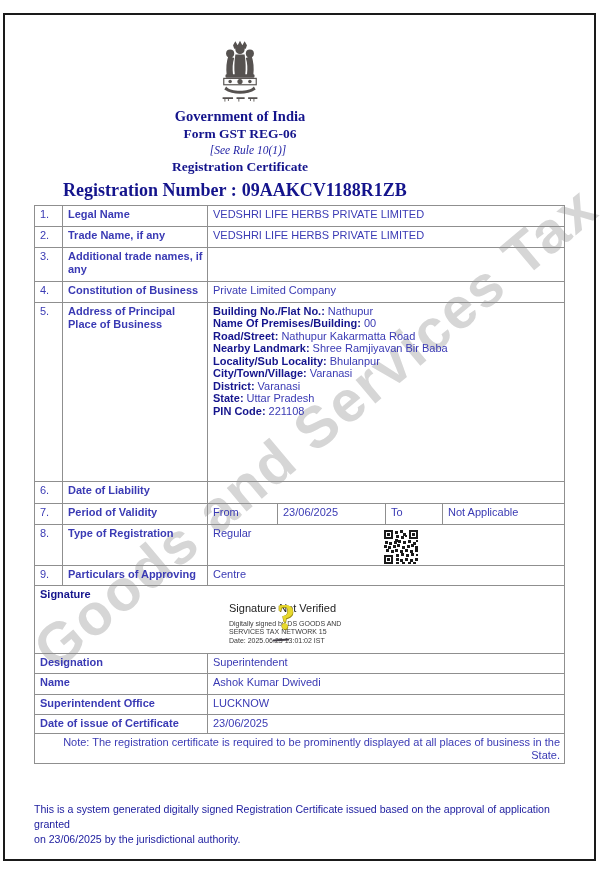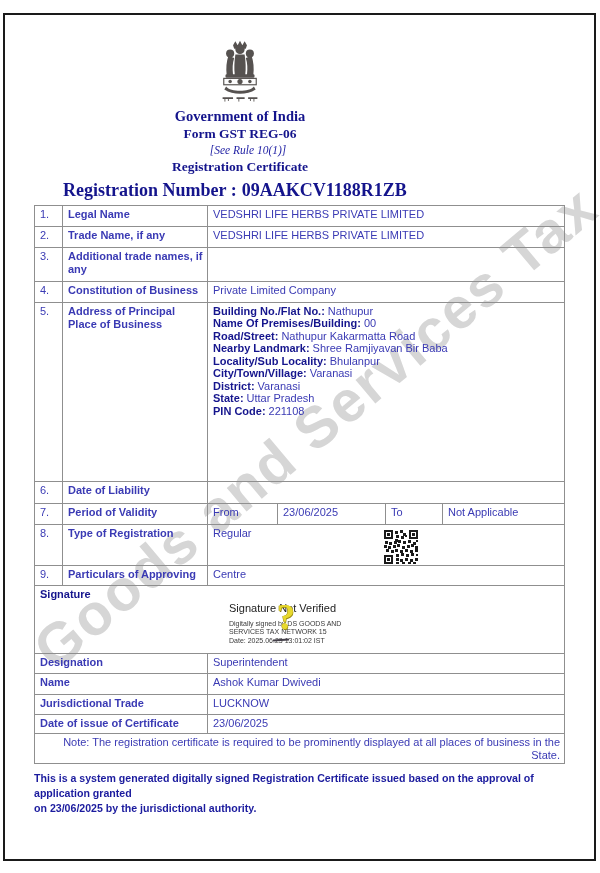--- a/index.html
+++ b/index.html
@@ -35,22 +35,22 @@
   td.sig-cell{position:relative;height:64px;}
   .sig-block{position:absolute;left:194px;top:16px;width:170px;z-index:2;}
   .sig-nv{font-size:11px;color:#222;margin-bottom:5px;}
   .sig-small{font-size:7px;color:#3a3a3a;line-height:1.2;}
   .sig-qm{position:absolute;left:48px;top:-6px;font-family:"Liberation Serif",serif;
         font-size:36px;font-weight:bold;color:#e8d92e;z-index:3;
         text-shadow:0.5px 0.5px 0 #9a8c12, -0.5px -0.5px 0 #9a8c12;}
   .sig-pen{position:absolute;left:44px;top:37px;width:16px;height:2px;background:#44404a;
         transform:rotate(-4deg);z-index:4;}
   td.note-cell{font-size:10.8px;color:#2a2aa8;padding-top:4px;height:24px;text-align:right;}
-  .footer{position:absolute;left:34px;top:771px;width:535px;z-index:2;
-        font-size:10.6px;font-weight:bold;color:#1b1b9e;line-height:1.4;}
+  .footer{position:absolute;left:34px;top:802px;width:535px;z-index:2;
+        font-size:10.6px;font-weight:normal;color:#1b1b9e;line-height:1.4;}
 </style>
 </head>
 <body>
 
 <div class="page">
   <div class="page-border"></div>
   <div class="watermark">Goods and Services Tax</div>
 
   <div class="header">
     <svg class="emblem" width="58" height="64" viewBox="0 0 100 110" aria-label="सत्यमेव जयते">
@@ -233,21 +233,21 @@
       </tr>
       <tr style="height:20px">
         <td colspan="2" class="lbl">Designation</td>
         <td colspan="4">Superintendent</td>
       </tr>
       <tr style="height:21px">
         <td colspan="2" class="lbl">Name</td>
         <td colspan="4">Ashok Kumar Dwivedi</td>
       </tr>
       <tr style="height:20px">
-        <td colspan="2" class="lbl">Jurisdictional Trade</td>
+        <td colspan="2" class="lbl">Superintendent Office</td>
         <td colspan="4">LUCKNOW</td>
       </tr>
       <tr style="height:19px">
         <td colspan="2" class="lbl">Date of issue of Certificate</td>
         <td colspan="4">23/06/2025</td>
       </tr>
       <tr>
         <td colspan="6" class="note-cell">Note: The registration certificate is required to be prominently displayed at all places of business in the State.</td>
       </tr>
     </tbody>

